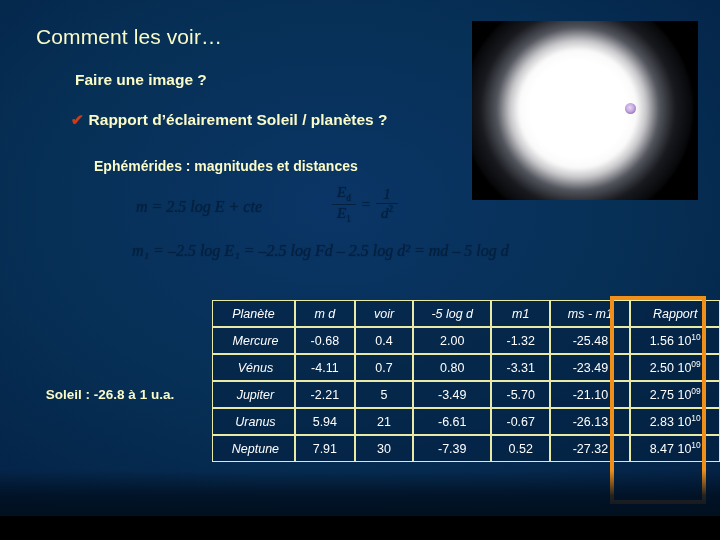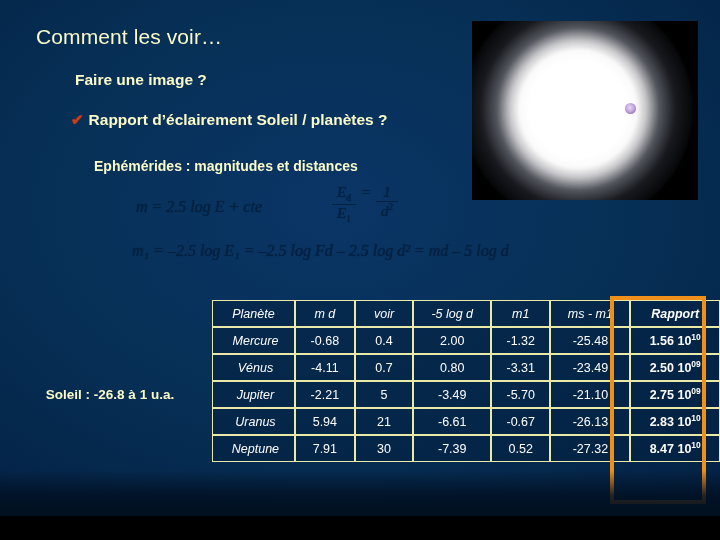--- a/index.html
+++ b/index.html
@@ -91,21 +91,21 @@
     left: 4px;
     top: 14px;
     font-size: 16px;
     white-space: nowrap;
   }
   .f-frac {
     position: absolute;
     left: 200px;
     top: 0px;
     display: flex;
-    align-items: flex-start;
+    align-items: center;
     font-size: 15px;
   }
   .frac {
     display: inline-block;
     text-align: center;
     vertical-align: middle;
     line-height: 1.15;
   }
   .frac .num { display: block; padding: 0 5px; }
   .frac .den { display: block; border-top: 1.3px solid #04203f; padding: 0 5px; }
@@ -210,21 +210,21 @@
     font-size: 12.5px;
     color: #ffffff;
   }
   table.data td.c0 { width: 76px; text-align: center; padding-left: 7px; font-style: italic; }
   table.data tr.head td.c0 { text-align: center; padding-left: 3px; }
   table.data td.c1 { width: 57px; }
   table.data td.c2 { width: 57px; }
   table.data td.c3 { width: 76px; }
   table.data td.c4 { width: 56px; }
   table.data td.c5 { width: 78px; }
-  table.data td.c6 { width: 88px; font-weight: bold; }
+  table.data td.c6 { width: 88px; }
   .rapport-box {
     position: absolute;
     left: 398px;
     top: -4px;
     width: 96px;
     height: 208px;
     border: 4px solid #f0901a;
     box-sizing: border-box;
     pointer-events: none;
   }

